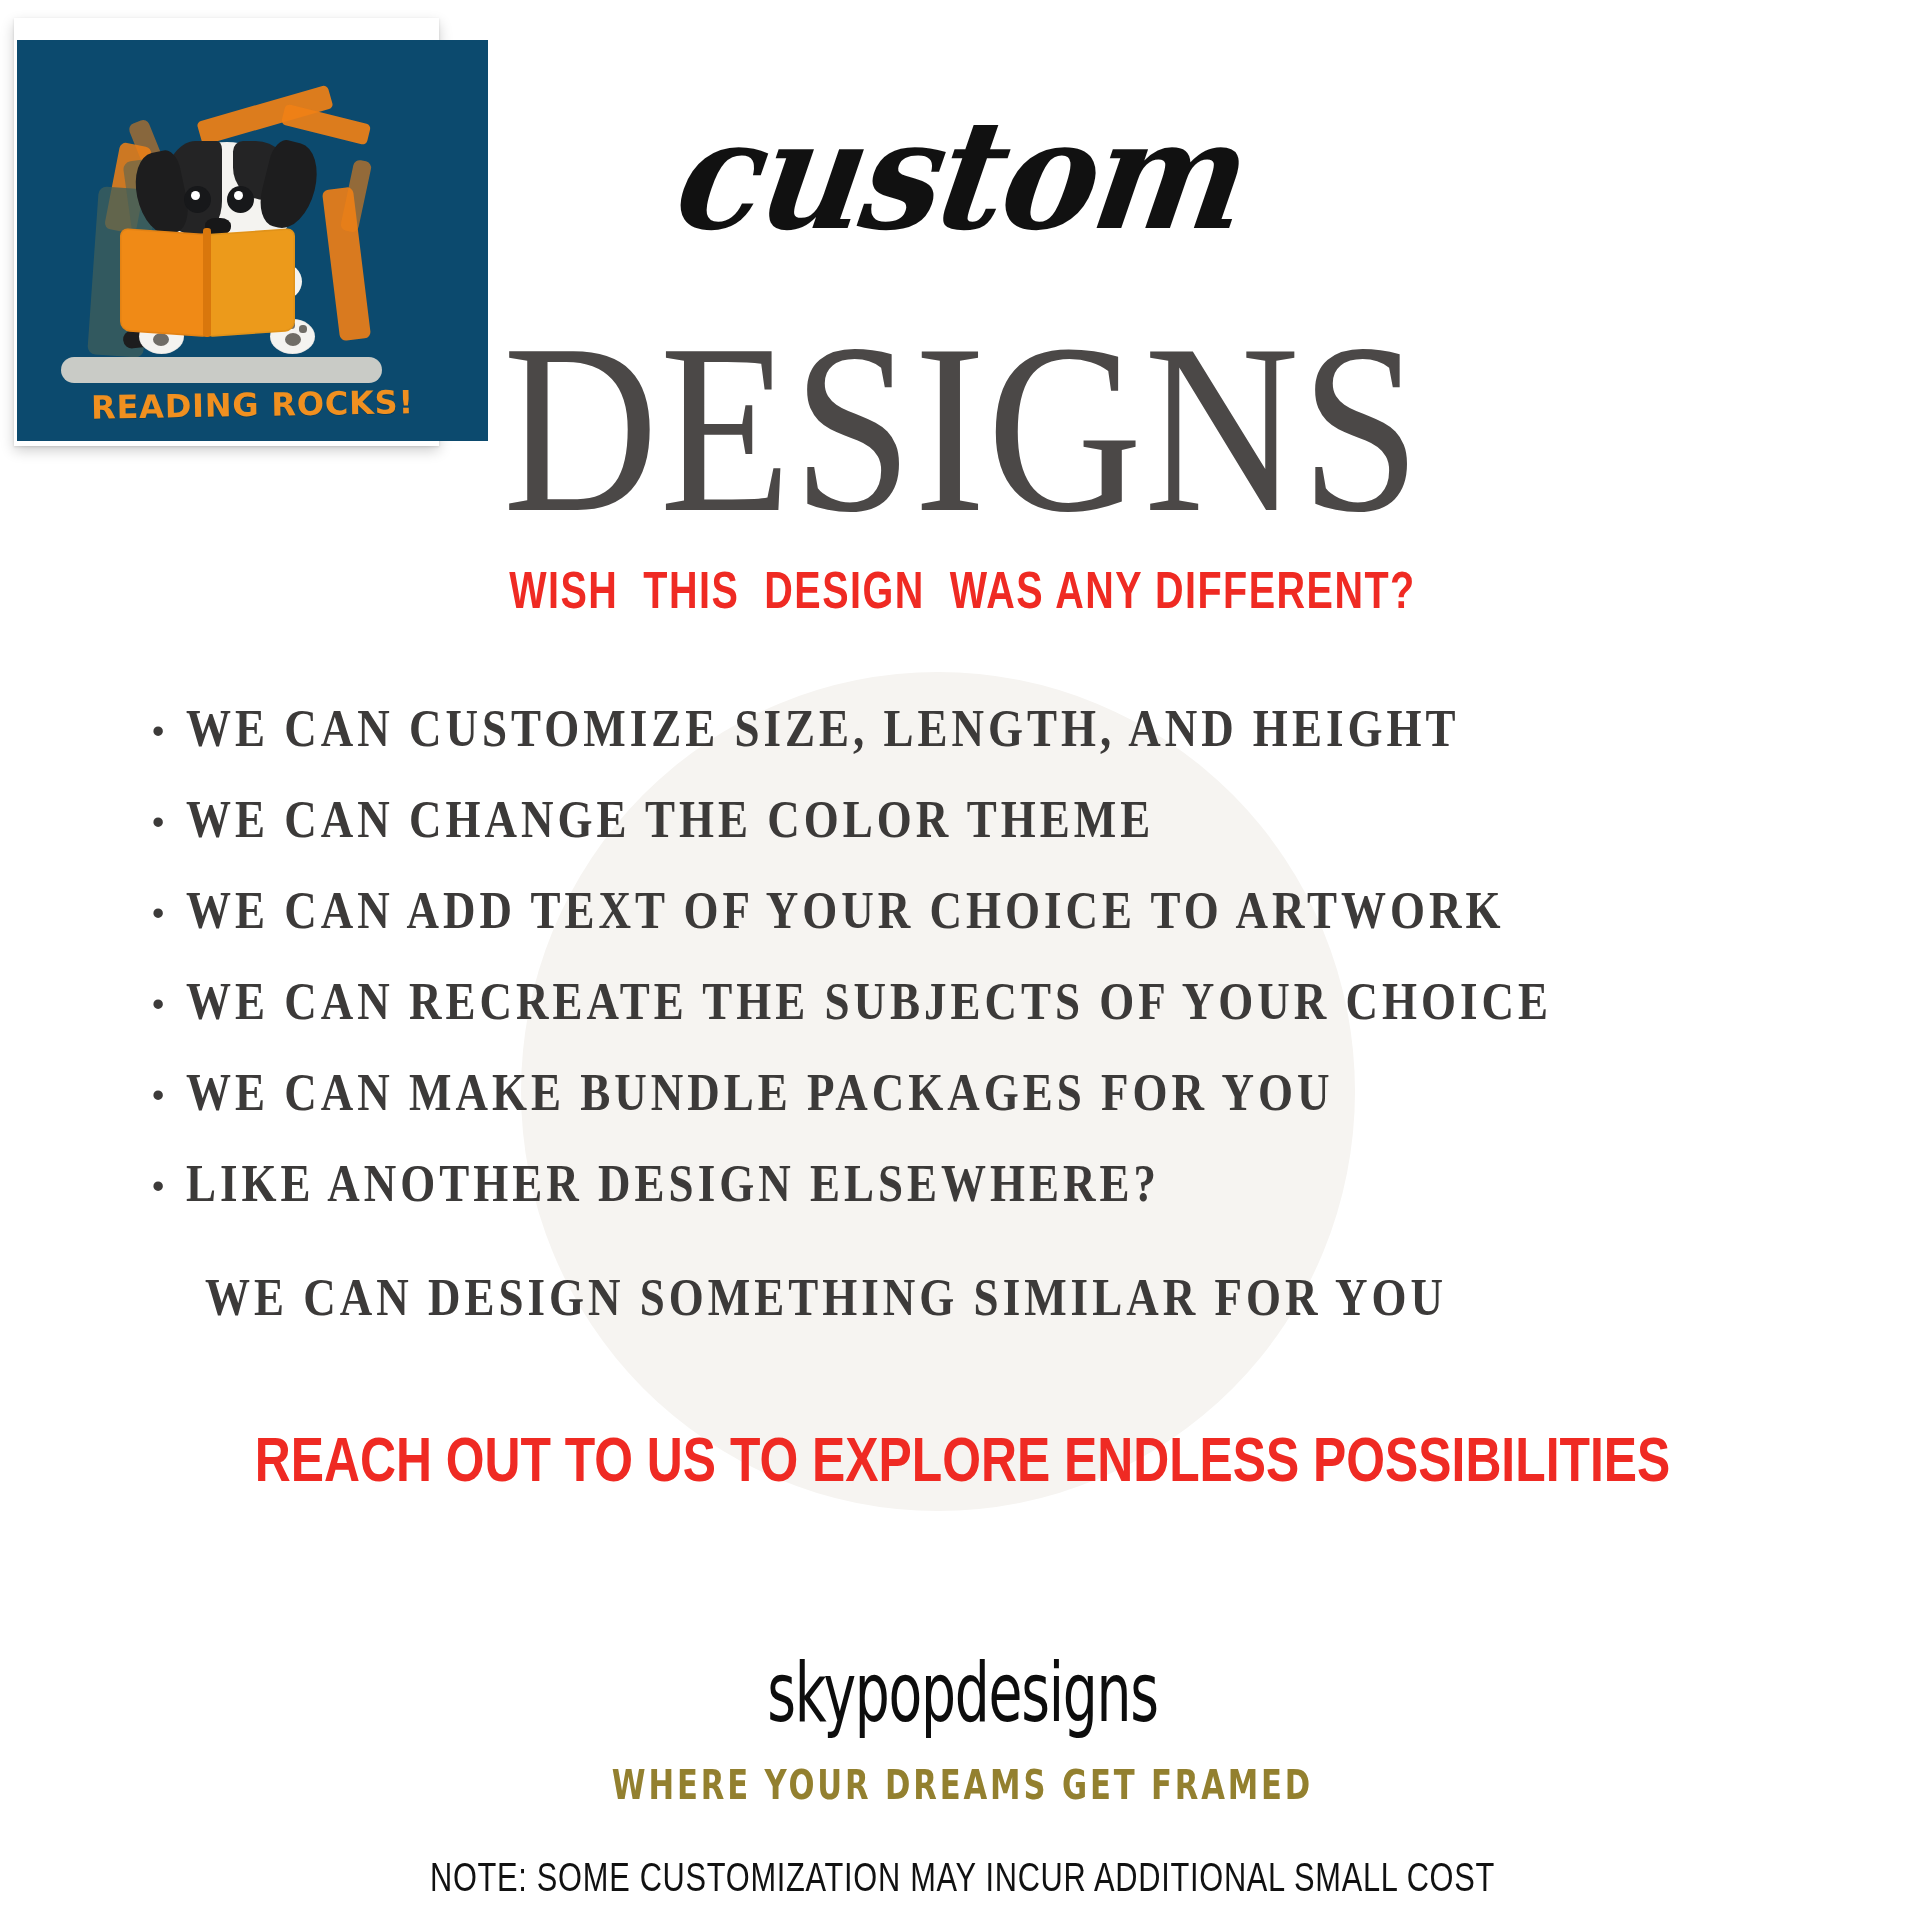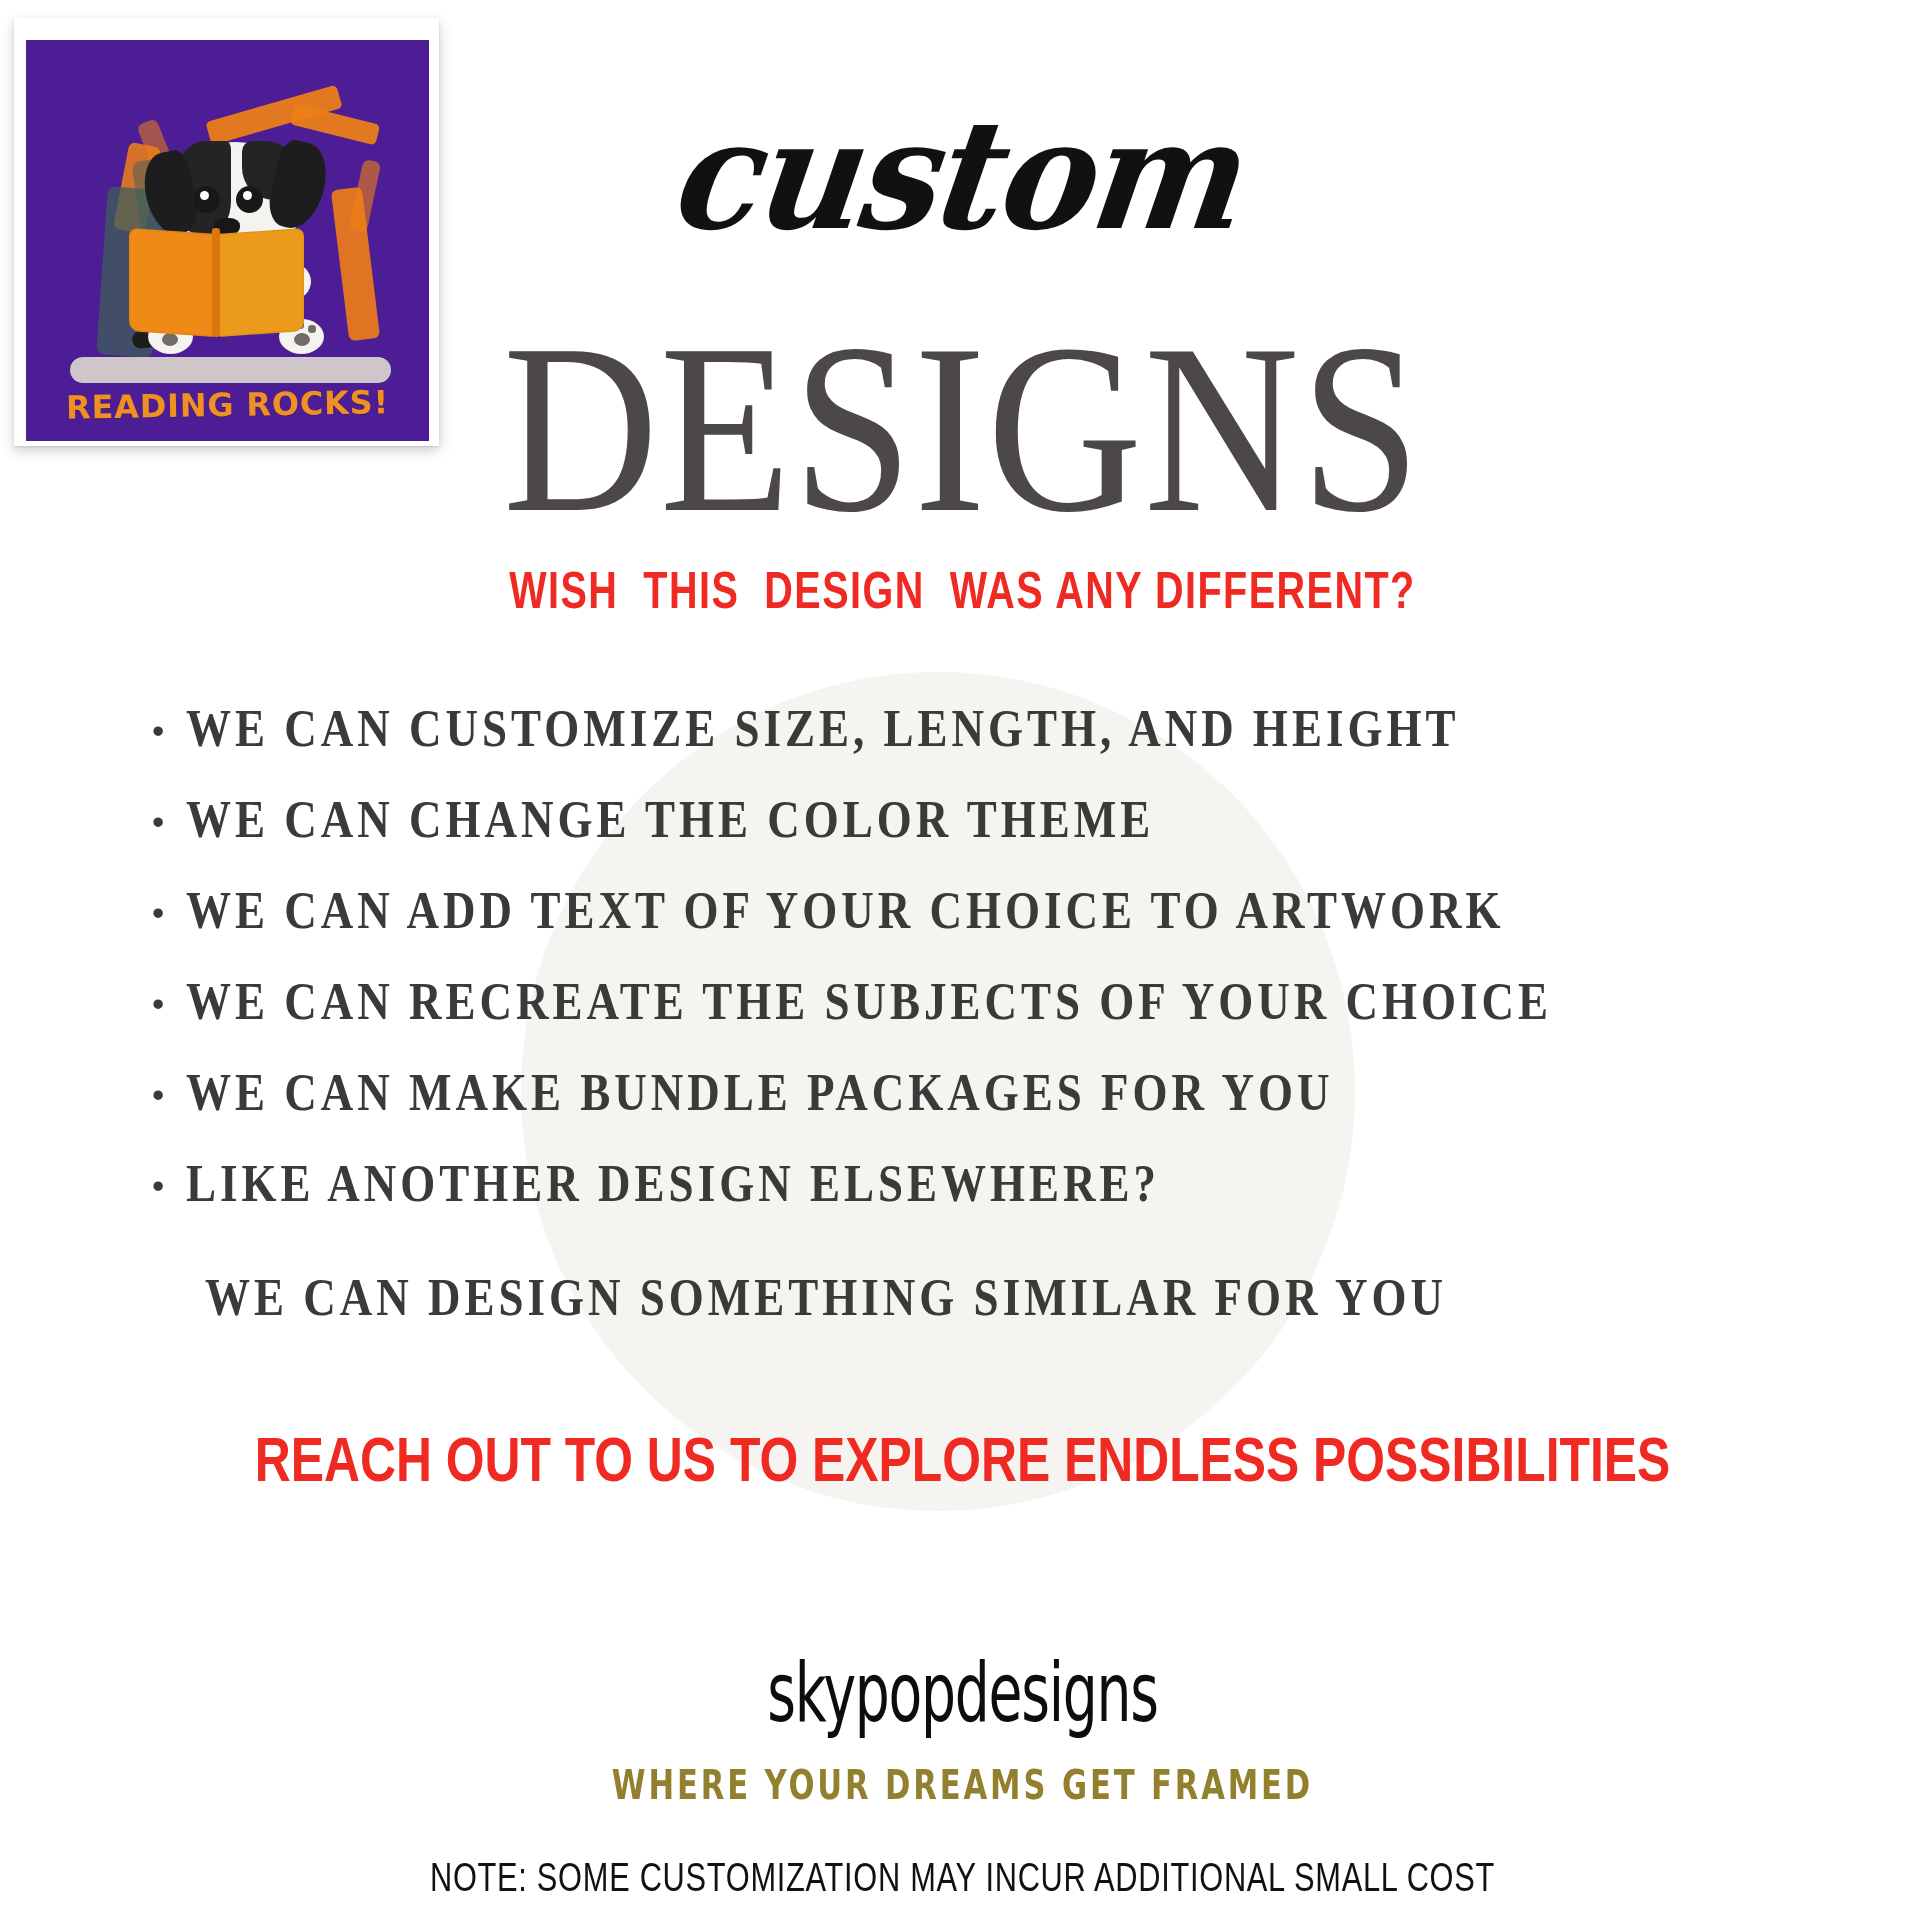--- a/index.html
+++ b/index.html
@@ -34,25 +34,25 @@
     left: 14.4px;
     top: 17.6px;
     width: 425px;
     height: 428px;
     background: #ffffff;
     box-shadow: 0 4.8px 13px rgba(0,0,0,0.20), 0 0.8px 2.4px rgba(0,0,0,0.12);
     z-index: 3;
   }
   #artwork-inner {
     position: absolute;
-    left: 12px;
+    left: 3px;
     top: 22.5px;
-    width: 403px;
+    width: 471px;
     height: 401px;
-    background: #4c1d95;
+    background: #0c4a6e;
     overflow: hidden;
   }
   
   .grunge {
     position: absolute;
     background: #ef8016;
     opacity: 0.92;
   }
   .grunge.g1 { left: 180px; top: 63px;  width: 136px; height: 24px; transform: rotate(-16deg); border-radius: 4.8px; }
   .grunge.g2 { left: 265px; top: 74px;  width: 88px; height: 21px; transform: rotate(14deg); border-radius: 4.8px; }

